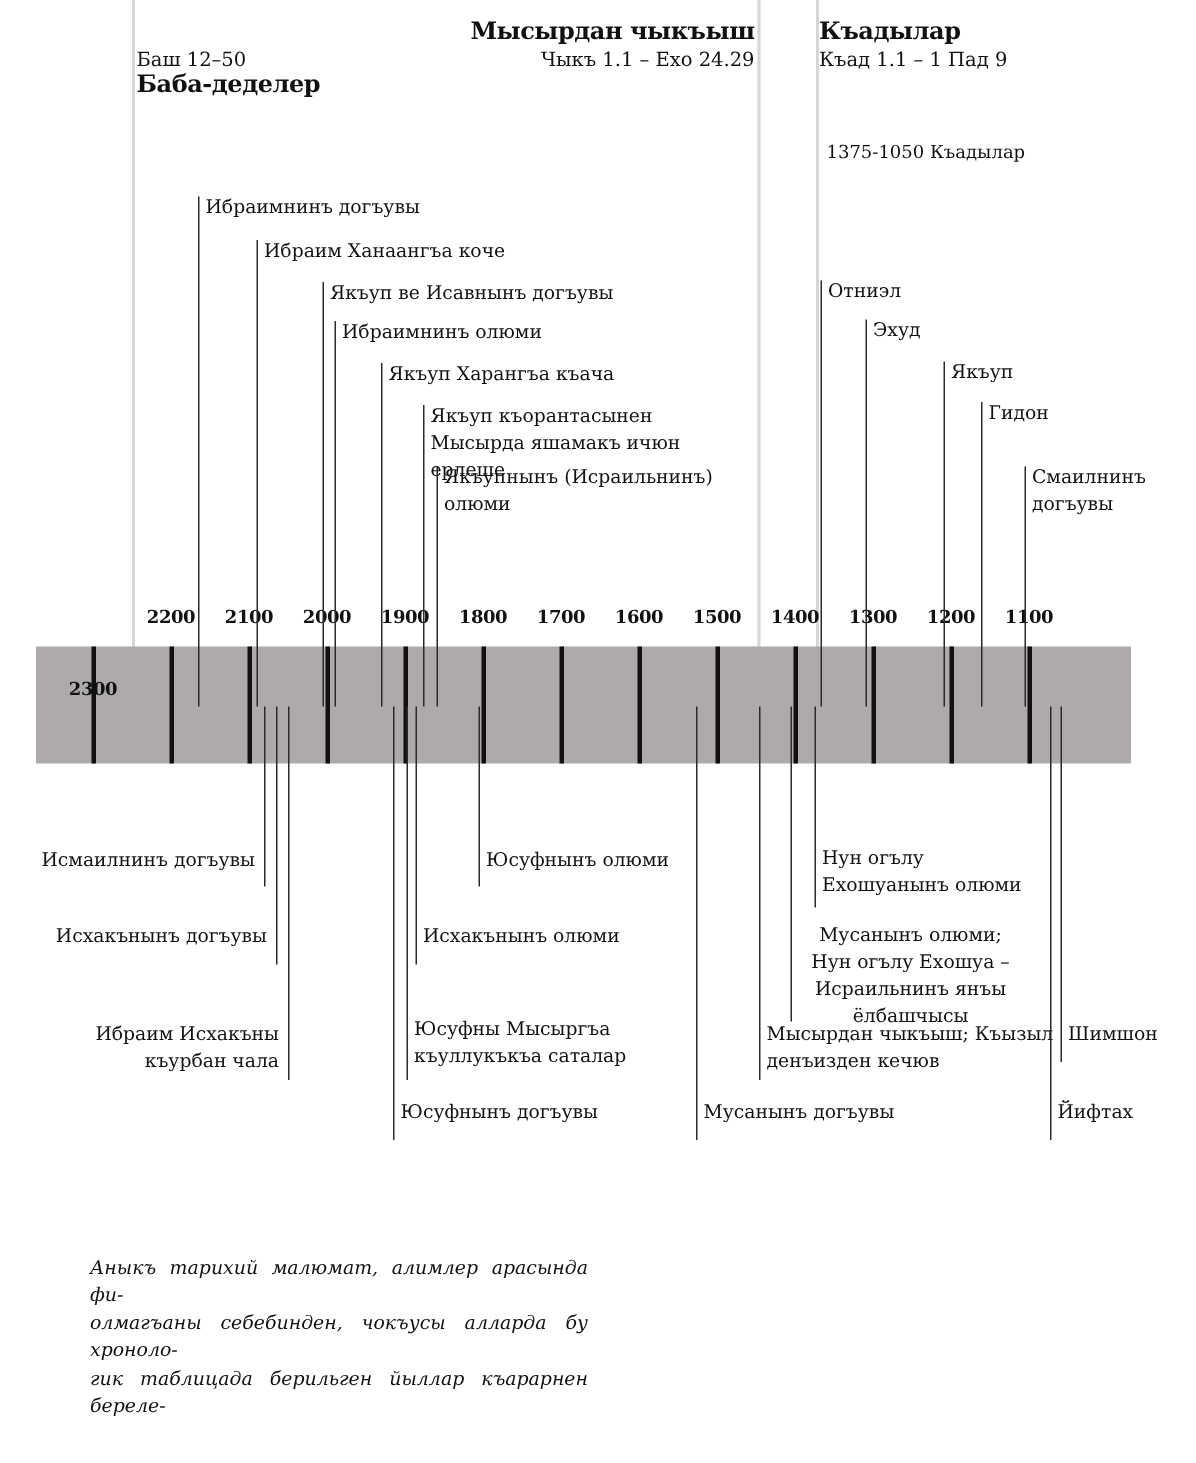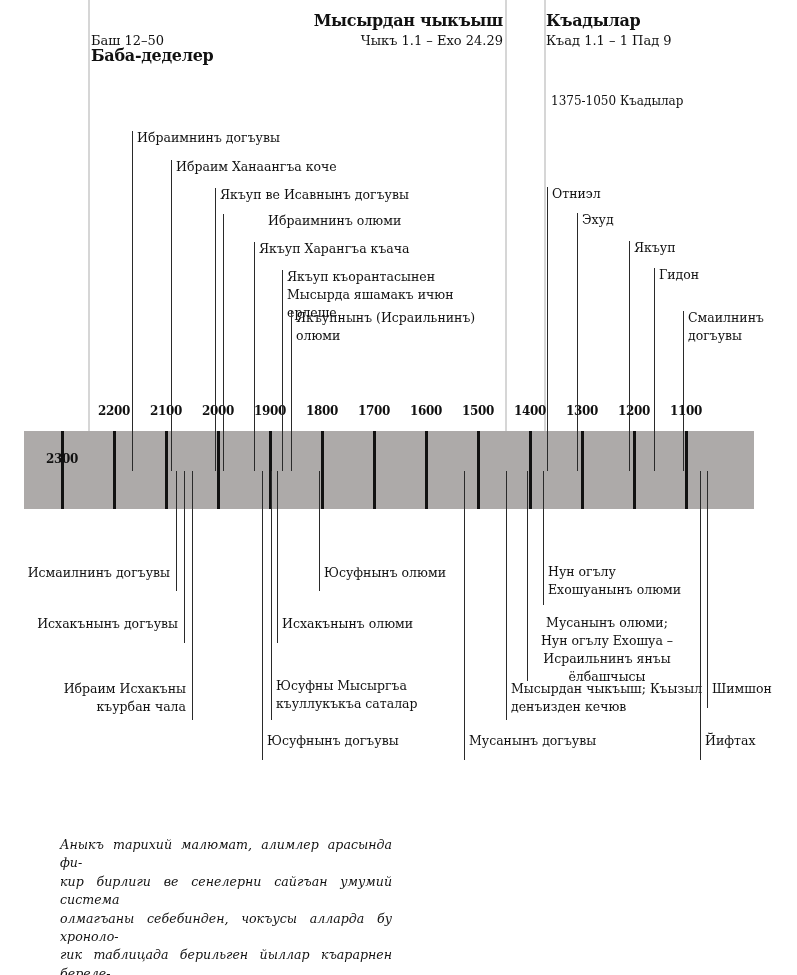--- a/index.html
+++ b/index.html
@@ -65,21 +65,21 @@
     <div class="tick-label" style="left: 686px;">1100</div>
   </div>
 <div id="events">
     <div class="ev-line" style="left: 132px; top: 131px; height: 340px;"></div>
     <div class="ev-label" style="left: 137px; top: 129px; white-space: normal; width: 200px;">Ибраимнинъ догъувы</div>
     <div class="ev-line" style="left: 171px; top: 160px; height: 311px;"></div>
     <div class="ev-label" style="left: 176px; top: 158px; white-space: normal; width: 200px;">Ибраим Ханаангъа коче</div>
     <div class="ev-line" style="left: 215px; top: 188px; height: 283px;"></div>
     <div class="ev-label" style="left: 220px; top: 186px; white-space: normal; width: 220px;">Якъуп ве Исавнынъ догъувы</div>
     <div class="ev-line" style="left: 223px; top: 214px; height: 257px;"></div>
-    <div class="ev-label" style="left: 228px; top: 212px; white-space: normal; width: 200px; margin-left: 40px;">Ибраимнинъ олюми</div>
+    <div class="ev-label" style="left: 228px; top: 212px; white-space: normal; width: 200px;">Ибраимнинъ олюми</div>
     <div class="ev-line" style="left: 254px; top: 242px; height: 229px;"></div>
     <div class="ev-label" style="left: 259px; top: 240px; white-space: normal; width: 200px;">Якъуп Харангъа къача</div>
     <div class="ev-line" style="left: 282px; top: 270px; height: 201px;"></div>
     <div class="ev-label" style="left: 287px; top: 268px; white-space: normal; width: 200px;">Якъуп къорантасынен Мысырда яшамакъ ичюн ерлеше</div>
     <div class="ev-line" style="left: 291px; top: 311px; height: 160px;"></div>
     <div class="ev-label" style="left: 296px; top: 309px; white-space: normal; width: 180px;">Якъупнынъ (Исраильнинъ) олюми</div>
     <div class="ev-line" style="left: 547px; top: 187px; height: 284px;"></div>
     <div class="ev-label" style="left: 552px; top: 185px; white-space: normal; width: 120px;">Отниэл</div>
     <div class="ev-line" style="left: 577px; top: 213px; height: 258px;"></div>
     <div class="ev-label" style="left: 582px; top: 211px; white-space: normal; width: 120px;">Эхуд</div>
@@ -112,16 +112,15 @@
     <div class="ev-line" style="left: 543px; top: 471px; height: 134px;"></div>
     <div class="ev-label" style="top: 563px; white-space: normal; width: 150px; left: 548px;">Нун огълу Ехошуанынъ олюми</div>
     <div class="ev-line" style="left: 700px; top: 471px; height: 289px;"></div>
     <div class="ev-label" style="top: 732px; white-space: normal; width: 80px; left: 705px;">Йифтах</div>
     <div class="ev-line" style="left: 707px; top: 471px; height: 237px;"></div>
     <div class="ev-label" style="top: 680px; white-space: normal; width: 80px; left: 712px;">Шимшон</div>
   </div>
 
 <div class="footnote" id="footnote">
     <div style="text-align: justify; text-align-last: justify;">Аныкъ тарихий малюмат, алимлер арасында фи-</div>
-    <div style="text-align: justify; text-align-last: justify;">кир бирлиги ве сенелерни сайгъан умумий система</div>
     <div style="text-align: justify; text-align-last: justify;">олмагъаны себебинден, чокъусы алларда бу хроноло-</div>
     <div style="text-align: justify; text-align-last: justify;">гик таблицада берильген йыллар къарарнен береле-</div>
   </div>
 
 </body></html>

